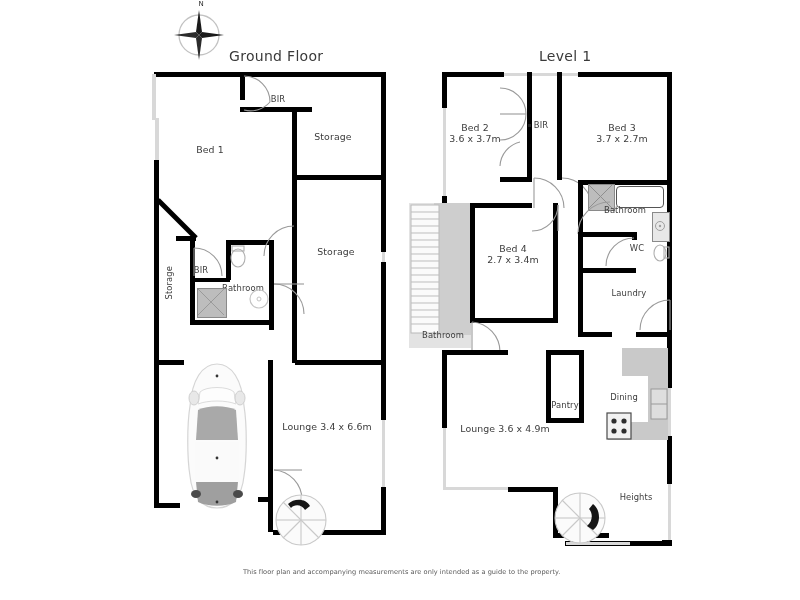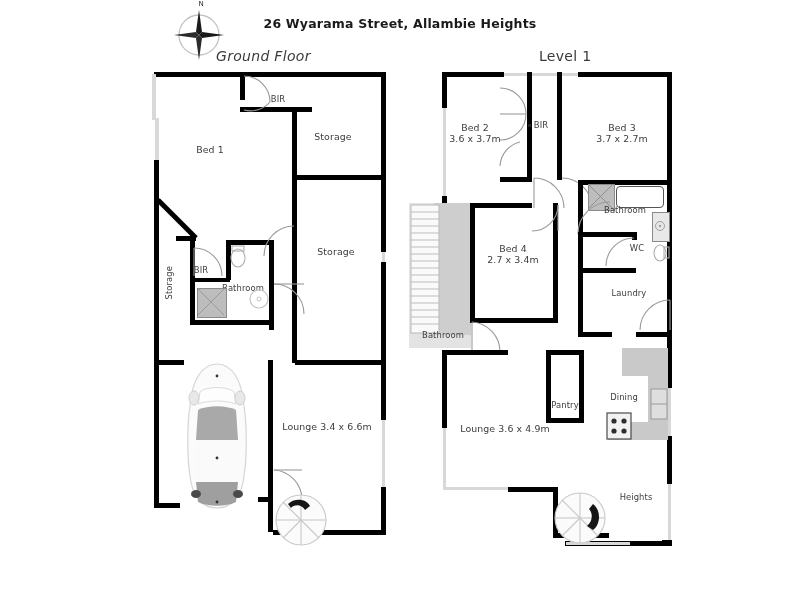--- a/index.html
+++ b/index.html
@@ -46,34 +46,33 @@
 
   svg{display:block;overflow:visible;}
   .arc{fill:none;stroke:#9a9a9a;stroke-width:1.1;}
   .doorline{stroke:#9a9a9a;stroke-width:1.1;}
 </style>
 </head>
 <body>
 
 <div id="stage">
 
-  <div class="abs title">26 Wyarama Street, Allambie Heights</div>
 
   <div class="abs" style="left:168px;top:2px;width:62px;height:62px;">
     <svg width="62" height="62" viewBox="0 0 62 62">
       <circle cx="31" cy="33" r="20" fill="none" stroke="#c2c2c2" stroke-width="1.3"></circle>
       <polygon points="31,8 34,30 31,33 28,30" fill="#1a1a1a"></polygon>
       <polygon points="31,58 34,36 31,33 28,36" fill="#2b2b2b"></polygon>
       <polygon points="6,33 28,30 31,33 28,36" fill="#2b2b2b"></polygon>
       <polygon points="56,33 34,30 31,33 34,36" fill="#1a1a1a"></polygon>
     </svg>
   </div>
   <div class="abs" style="left:194px;top:0px;width:14px;text-align:center;font-size:7px;color:#2b2b2b;">N</div>
 
-  <div class="abs floor-label" style="left:216px;top:48px;font-style:italic;">Ground Floor</div>
+  <div class="abs floor-label" style="left:229px;top:48px;">Ground Floor</div>
   <div class="abs floor-label" style="left:539px;top:48px;">Level 1</div>
 
   <div class="abs" style="left:0;top:0;width:400px;height:560px;">
 
     <div class="w" style="left:154px;top:72px;width:232px;height:5px;"></div>
 
     <div class="w" style="left:381px;top:72px;width:5px;height:180px;"></div>
 
     <div class="win" style="left:382px;top:252px;width:3px;height:22px;"></div>
     <div class="w" style="left:381px;top:262px;width:5px;height:158px;"></div>
@@ -385,15 +384,16 @@
           <line x1="27" y1="28" x2="9" y2="10"></line>
           <line x1="27" y1="28" x2="9" y2="46"></line>
           <line x1="27" y1="28" x2="45" y2="46"></line>
         </g>
         <path d="M40,14 C48,20 48,34 40,40 L34,36 C40,31 40,23 36,19 Z" fill="#151515"></path>
       </svg>
     </div>
   </div>
 
   <div class="abs disclaimer">
+    <div>This floor plan and accompanying measurements are only intended as a guide to the property.</div>
   </div>
 
 </div>
 
 </body></html>

